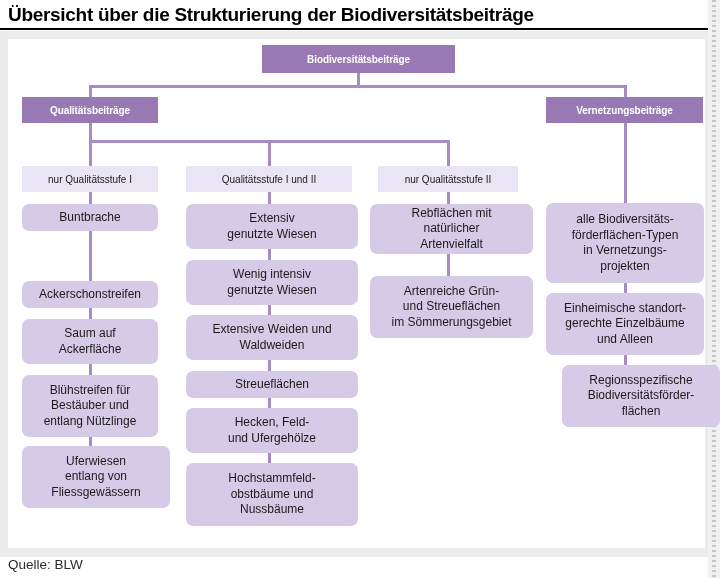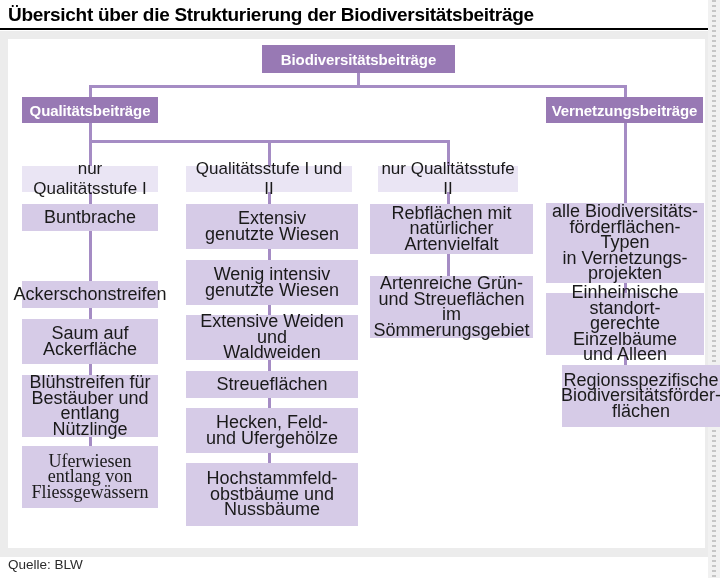--- a/index.html
+++ b/index.html
@@ -47,29 +47,29 @@
   }
   .conn{position:absolute;background:var(--connector);z-index:2;}
   .box{
     position:absolute;z-index:3;box-sizing:border-box;
     display:flex;align-items:center;justify-content:center;
     text-align:center;white-space:pre-line;
     padding:2px 3px;
   }
   .box.lvl{
     background:var(--header-bg);color:var(--header-text);
-    font-weight:bold;font-size:15px;letter-spacing:-0.1px;
+    font-weight:bold;font-size:10px;letter-spacing:-0.1px;
   }
   .box.sub{
     background:var(--subheader-bg);color:var(--text);
-    font-size:17px;
+    font-size:10px;
   }
   .box.item{
     background:var(--item-bg);color:var(--text);
-    font-size:18px;line-height:15.5px;
+    font-size:12px;line-height:15.5px;border-radius:7px;
   }
   .source-text{
     position:absolute;left:8px;top:557px;
     font-size:13.5px;color:#2b2b2b;
   }
 </style>
 </head>
 <body>
 
 <div class="page">
@@ -103,21 +103,21 @@
   <div class="box sub" style="left:186px;top:166px;width:166px;height:26px;">Qualitätsstufe I und II</div>
   <div class="box sub" style="left:378px;top:166px;width:140px;height:26px;">nur Qualitätsstufe II</div>
 
   <div class="box item" style="left:22px;top:204px;width:136px;height:27px;">Buntbrache</div>
   <div class="box item" style="left:22px;top:281px;width:136px;height:27px;">Ackerschonstreifen</div>
   <div class="box item" style="left:22px;top:319px;width:136px;height:45px;">Saum auf
 Ackerfläche</div>
   <div class="box item" style="left:22px;top:375px;width:136px;height:62px;">Blühstreifen für
 Bestäuber und
 entlang Nützlinge</div>
-  <div class="box item" style="left:22px;top:446px;width:136px;height:62px;font-family:Liberation Serif, serif;">Uferwiesen
+  <div class="box item" style="left:22px;top:446px;width:148px;height:62px;">Uferwiesen
 entlang von
 Fliessgewässern</div>
 
   <div class="box item" style="left:186px;top:204px;width:172px;height:45px;">Extensiv
 genutzte Wiesen</div>
   <div class="box item" style="left:186px;top:260px;width:172px;height:45px;">Wenig intensiv
 genutzte Wiesen</div>
   <div class="box item" style="left:186px;top:315px;width:172px;height:45px;">Extensive Weiden und
 Waldweiden</div>
   <div class="box item" style="left:186px;top:371px;width:172px;height:27px;">Streueflächen</div>

